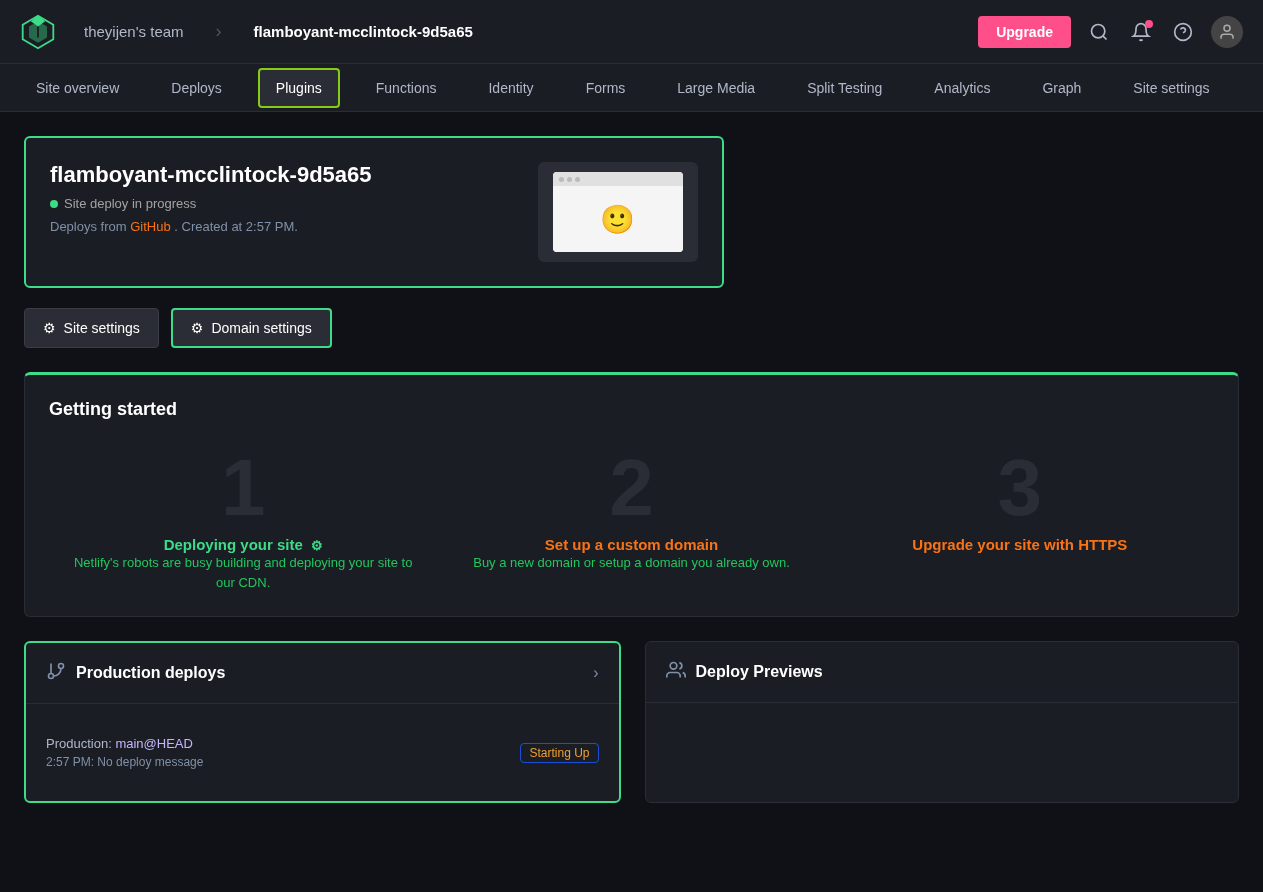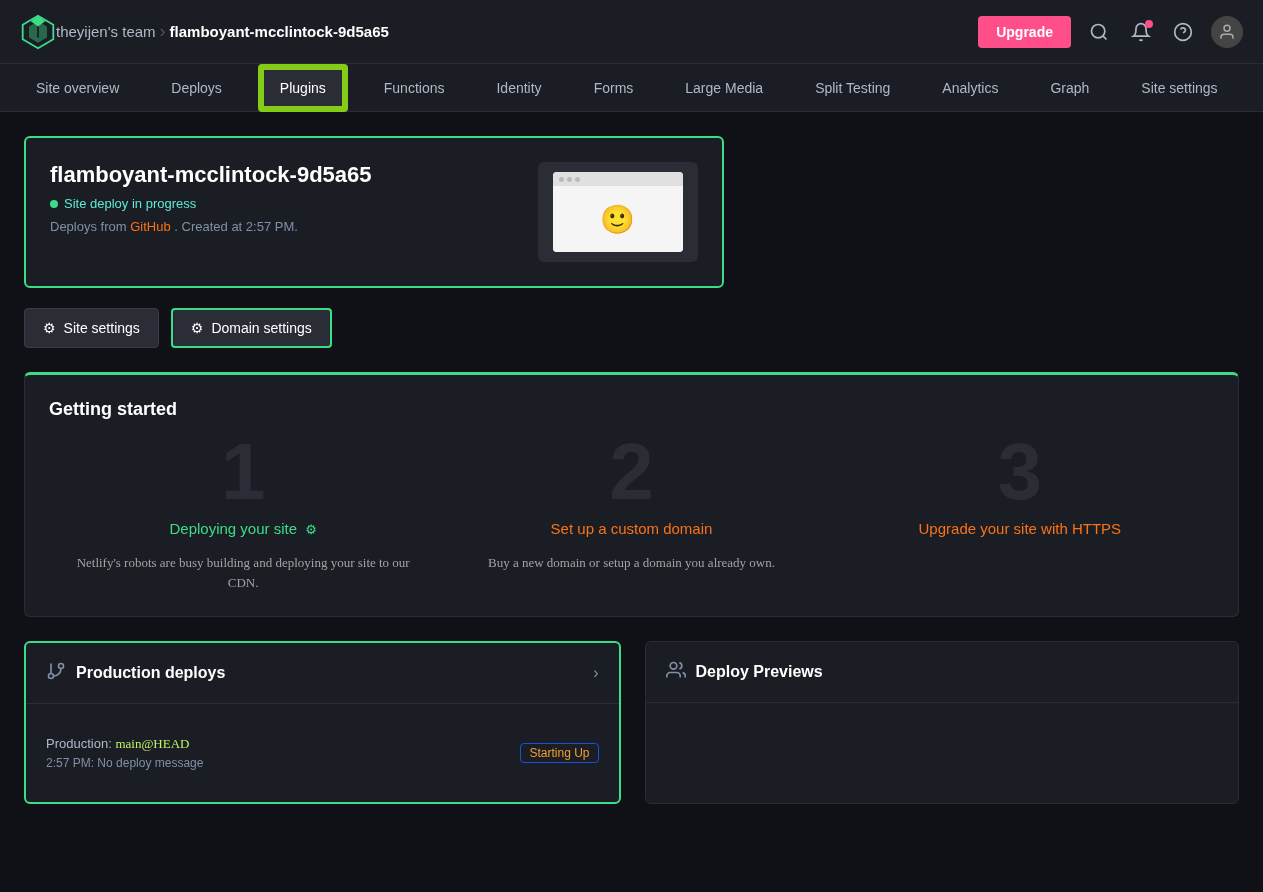--- a/index.html
+++ b/index.html
@@ -14,21 +14,21 @@
     }
 
     
     .header {
       background: #1a1d24;
       border-bottom: 1px solid #2a2d35;
       height: 64px;
       display: flex;
       align-items: center;
       padding: 0 20px;
-      gap: 0;
+      gap: 28px;
     }
     .header-logo {
       width: 36px;
       height: 36px;
       flex-shrink: 0;
     }
     .header-team {
       color: #b0b8c8;
       font-size: 15px;
     }
@@ -107,21 +107,21 @@
       color: #b0b8c8;
       font-size: 14px;
       cursor: pointer;
       border-radius: 4px;
       text-decoration: none;
       white-space: nowrap;
     }
     .nav-tab.active {
       background: #2a2d35;
       color: #fff;
-      border: 6px solid #84cc16;
+      border: 2px solid #84cc16;
     }
 
     
     .main {
       padding: 24px 24px;
     }
 
     
     .site-card {
       background: #1a1d24;
@@ -135,21 +135,21 @@
       margin-bottom: 20px;
     }
     .site-card-info { flex: 1; }
     .site-name {
       font-size: 22px;
       font-weight: 700;
       color: #fff;
       margin-bottom: 8px;
     }
     .site-deploy-status {
-      color: #5eead4;
+      color: #a3a3a3;
       font-size: 13px;
       margin-bottom: 8px;
       display: flex;
       align-items: center;
       gap: 6px;
     }
     .status-dot {
       width: 8px;
       height: 8px;
       background: #3cdc88;
@@ -246,21 +246,21 @@
       border: 1px solid #2a2d35;
       border-top: 3px solid #3cdc88;
       border-radius: 6px;
       padding: 24px;
       margin-bottom: 24px;
     }
     .getting-started h2 {
       font-size: 18px;
       font-weight: 600;
       color: #fff;
-      margin-bottom: 12px;
+      margin-bottom: 28px;
     }
     .steps-row {
       display: flex;
       gap: 0;
     }
     .step {
       flex: 1;
       text-align: center;
       padding: 0 20px;
       position: relative;
@@ -268,34 +268,33 @@
     .step-number {
       font-size: 80px;
       font-weight: 900;
       color: #2a2d35;
       line-height: 1;
       margin-bottom: 8px;
       user-select: none;
     }
     .step-title {
       font-size: 15px;
-      font-weight: 400;
+      font-weight: 700;
       color: #3cdc88;
-      margin-bottom: 16px;
+      margin-bottom: 0;
     }
     .step-title.white { color: #f97316; }
     .step-title-icon {
       font-size: 13px;
       margin-left: 4px;
     }
     .step-desc {
-      color: #a3a3a3;
+      color: #22c55e;
       font-size: 13px;
       line-height: 1.5;
-      font-family: Liberation Serif, serif;
     }
 
     
     .bottom-row {
       display: flex;
       gap: 24px;
     }
     .production-deploys-card {
       flex: 1;
       background: #1a1d24;
@@ -331,22 +330,22 @@
       display: flex;
       align-items: center;
       justify-content: space-between;
       padding: 12px 0;
     }
     .production-label {
       color: #b0b8c8;
       font-size: 13px;
     }
     .production-label .branch {
-      color: #bef264;
-      font-family: Liberation Serif, serif;
+      color: #c4b5fd;
+      font-family: Liberation Sans, sans-serif;
       font-size: 13px;
     }
     .status-badge {
       background: transparent;
       border: 1px solid #1d4ed8;
       color: #f0a030;
       border-radius: 4px;
       padding: 2px 8px;
       font-size: 12px;
       font-weight: 400;

